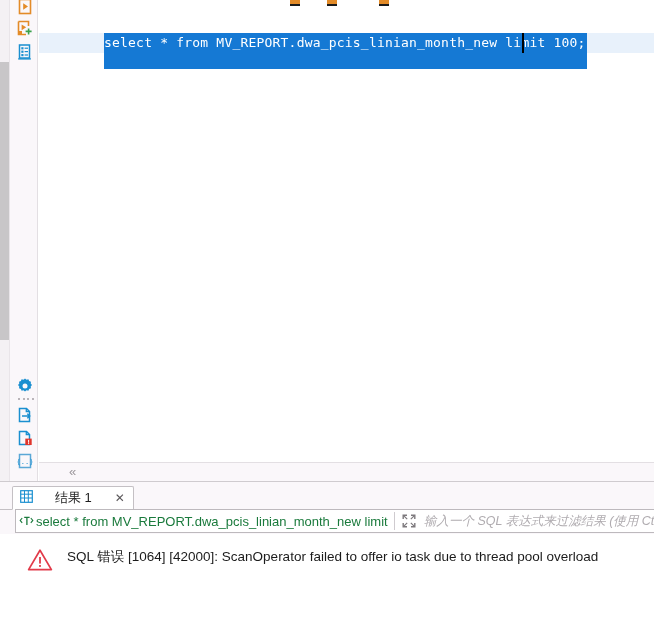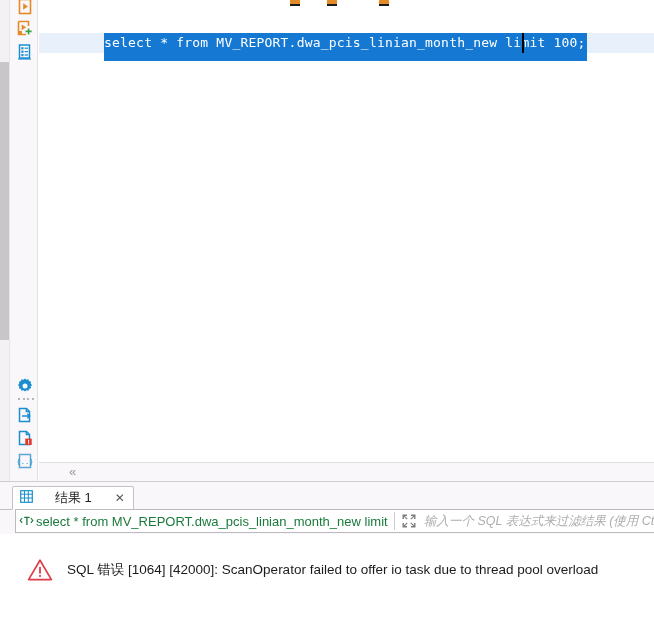--- a/index.html
+++ b/index.html
@@ -94,21 +94,21 @@
   .code-line {
     position: absolute;
     left: 0; top: 33px;
     width: 100%;
     height: 20px;
     background: #e8f1fb;
   }
   .code-text {
     position: absolute;
     left: 65px; top: 33px;
-    height: 28px;
+    height: 36px;
     line-height: 20px;
     font-family: "DejaVu Sans Mono", "Liberation Mono", monospace;
     font-size: 13px;
     letter-spacing: 0.2px;
     white-space: pre;
     color: #ffffff;
     background: #1579d4;
     padding-right: 1px;
   }
   .caret {
@@ -239,21 +239,20 @@
     padding-right: 2px;
   }
 
   
   .error-row {
     position: absolute;
     left: 0; top: 548px;
     width: 654px;
     height: 44px;
     display: flex;
-    align-items: center;
     background: #ffffff;
   }
   .error-icon {
     margin-left: 27px;
     width: 26px; height: 24px;
     flex: 0 0 auto;
   }
   .error-text {
     margin-left: 14px;
     font-size: 13.5px;

